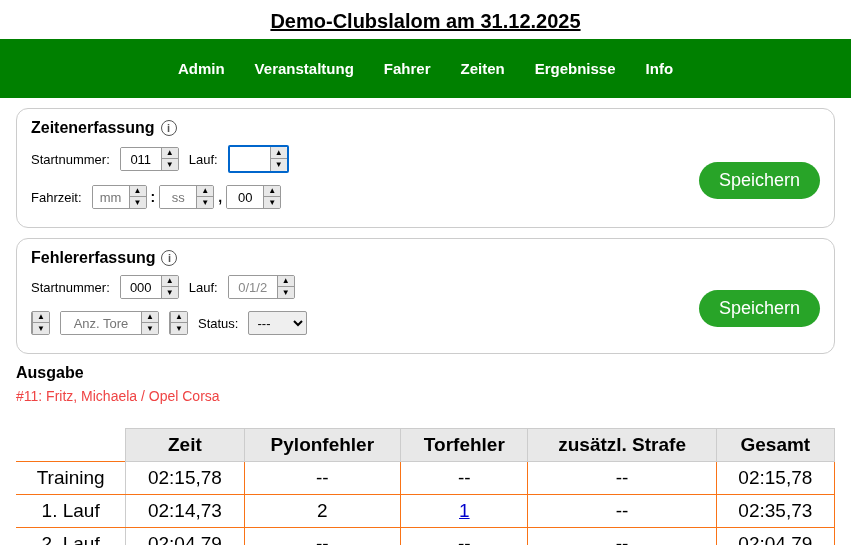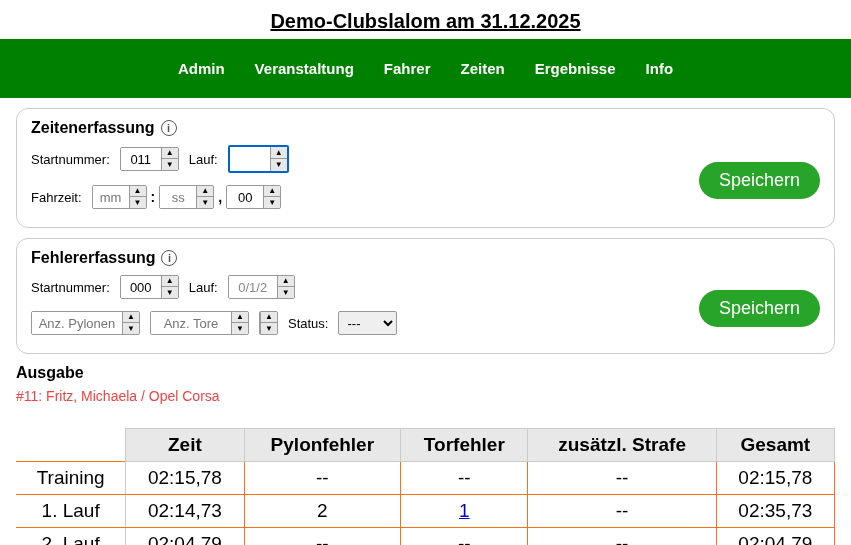--- a/index.html
+++ b/index.html
@@ -304,21 +304,20 @@
           <div class="spinner-input">
             <input type="text" value="0/1/2" style="width: 48px; color: rgb(136, 136, 136);">
             <div class="spinner-arrows">
               <button>▲</button>
               <button>▼</button>
             </div>
           </div>
         </div>
         <div class="form-row">
           <div class="spinner-input">
-            <input type="text" placeholder="Anz. Pylonen" style="width: 90px; color: rgb(136, 136, 136);">
             <div class="spinner-arrows">
               <button>▲</button>
               <button>▼</button>
             </div>
           </div>
           <div class="spinner-input">
             <input type="text" placeholder="Anz. Tore" style="width: 80px; color: rgb(136, 136, 136);">
             <div class="spinner-arrows">
               <button>▲</button>
               <button>▼</button>

